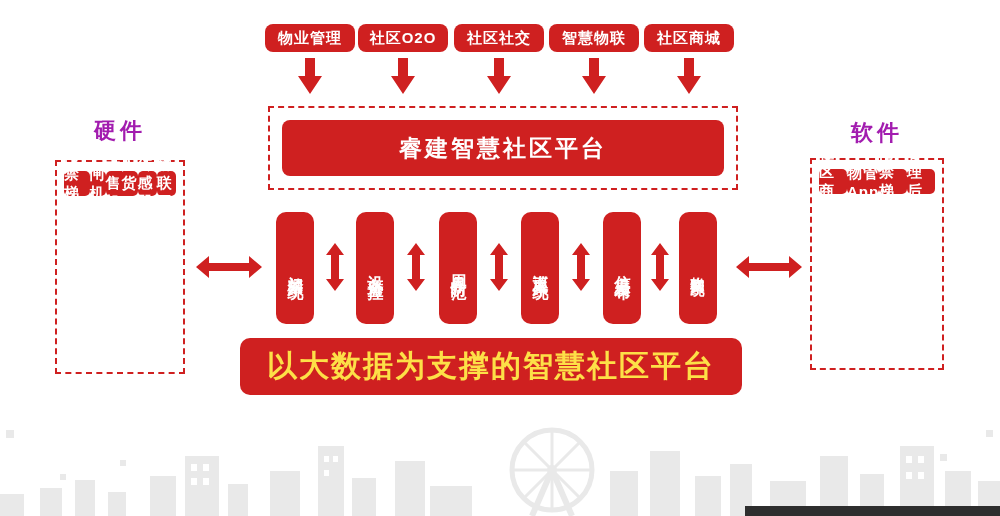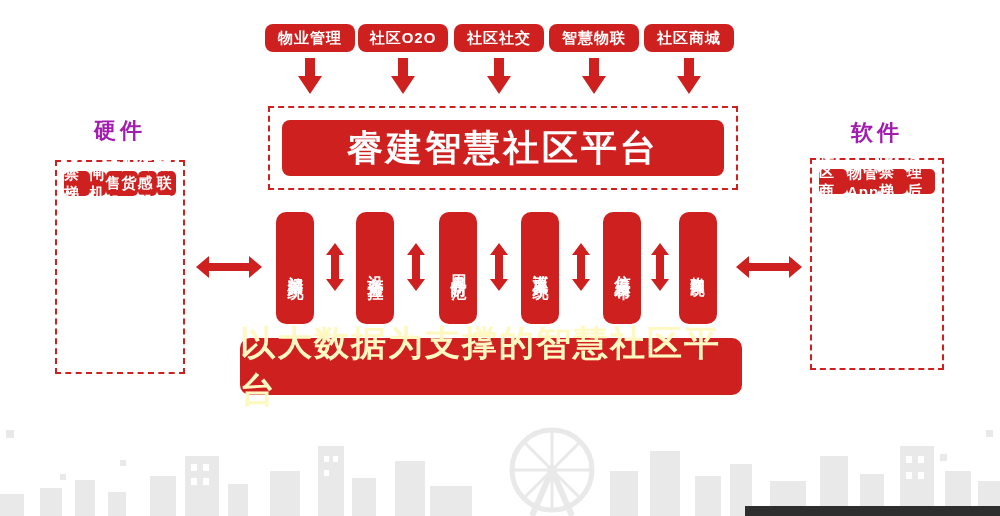--- a/index.html
+++ b/index.html
@@ -11,21 +11,21 @@
     position:absolute; background:#cf2020; color:#fff; font-weight:bold;
     display:flex; align-items:center; justify-content:center; box-sizing:border-box;
   }
   .top-btn { width:90px; height:28px; top:24px; border-radius:8px; font-size:15px; letter-spacing:1px; }
   .arrow { position:absolute; }
   .arrow polygon { fill:#cf2020; }
   .dashed-frame { position:absolute; border:2px dashed #cf2020; box-sizing:border-box; }
   .platform-inner {
     position:absolute; left:282px; top:120px; width:442px; height:56px;
     background:#cf2020; border-radius:8px; color:#fff; font-weight:bold;
-    font-size:36px; letter-spacing:3px; display:flex; align-items:center; justify-content:center;
+    font-size:23px; letter-spacing:3px; display:flex; align-items:center; justify-content:center;
   }
   .side-title {
     position:absolute; color:#a21caf; font-size:22px; font-weight:bold;
     letter-spacing:4px; text-align:center;
   }
   .side-panel {
     position:absolute; border:2px dashed #cf2020; box-sizing:border-box;
     display:flex; flex-direction:row; justify-content:space-between;
     padding:9px 7px;
   }
@@ -35,22 +35,22 @@
   }
   .sys {
     position:absolute; top:212px; width:38px; height:112px; background:#cf2020;
     border-radius:10px; color:#fff; font-weight:bold; font-size:16px;
     writing-mode:vertical-rl; text-orientation:upright; letter-spacing:3px;
     display:flex; align-items:center; justify-content:center;
   }
   .sys.small { font-size:14px; letter-spacing:1px; }
   .banner {
     position:absolute; left:240px; top:338px; width:502px; height:57px;
-    background:#cf2020; border-radius:10px; color:#fef9c3; font-weight:bold;
-    font-size:35px; letter-spacing:2px; display:flex; align-items:center; justify-content:center;
+    background:#cf2020; border-radius:10px; color:#fde047; font-weight:bold;
+    font-size:30px; letter-spacing:2px; display:flex; align-items:center; justify-content:center;
   }
   .skyline { position:absolute; left:0; top:416px; }
   .watermark {
     position:absolute; left:745px; top:506px; width:255px; height:10px; background:#2e2e2e;
   }
 </style>
 </head>
 <body>
 
 <div class="stage">

